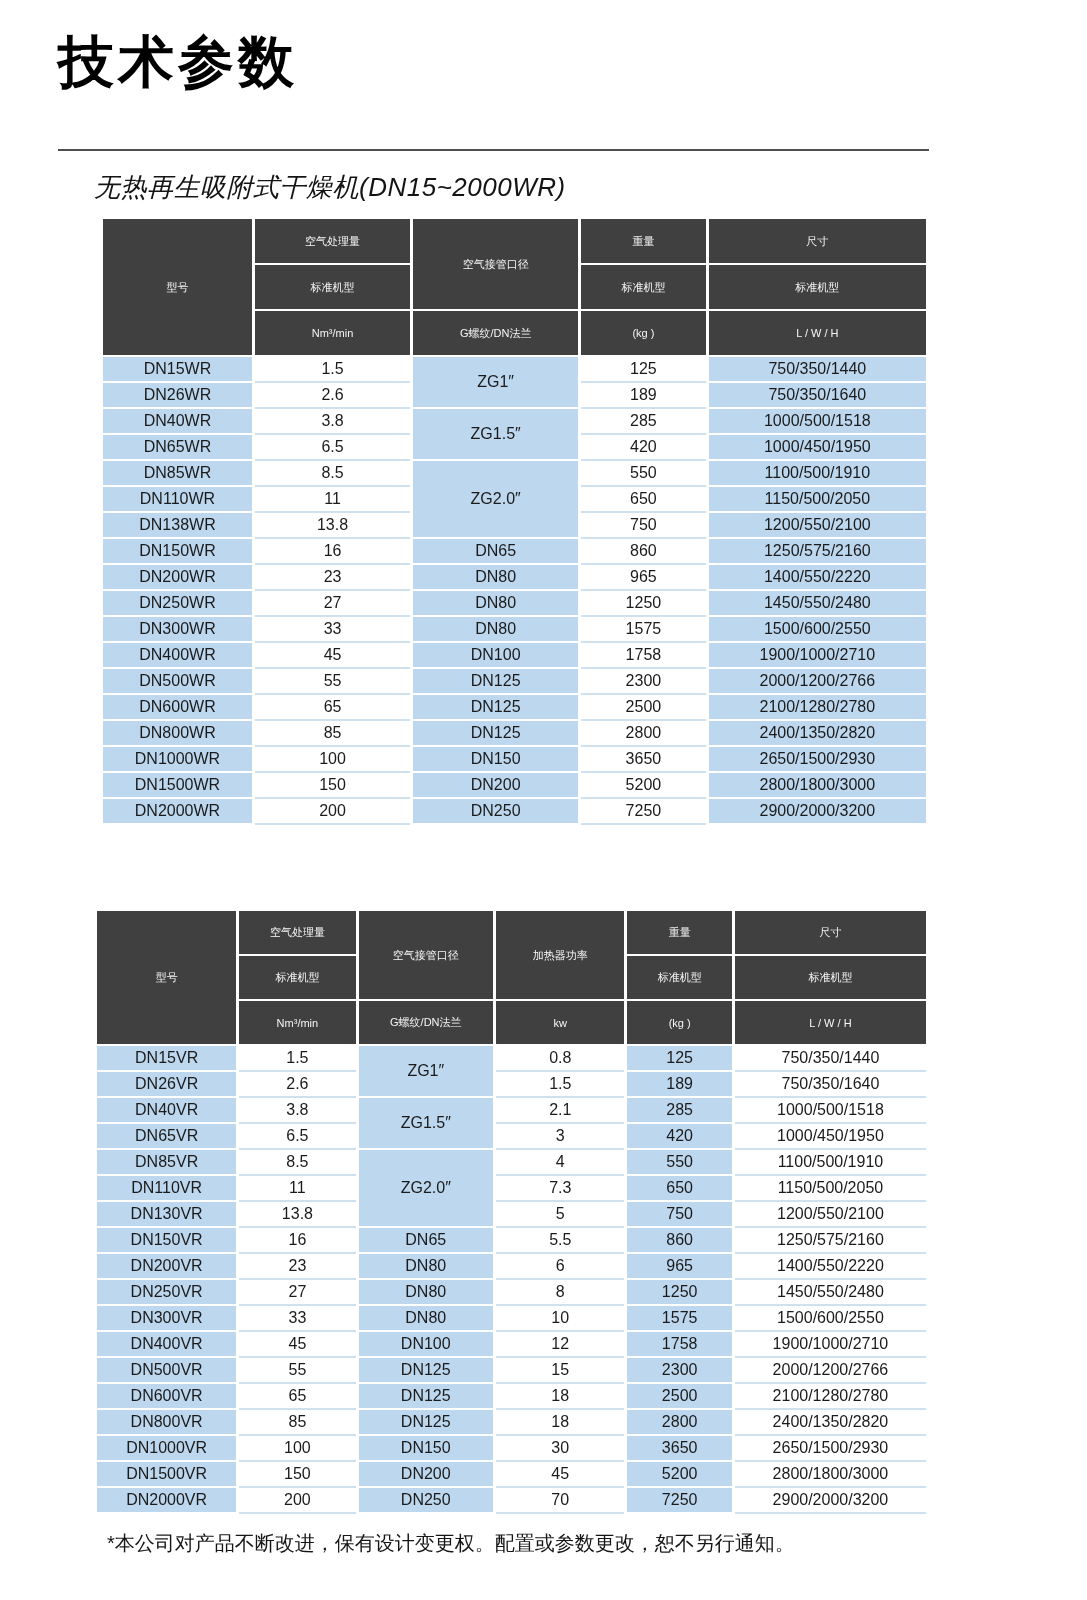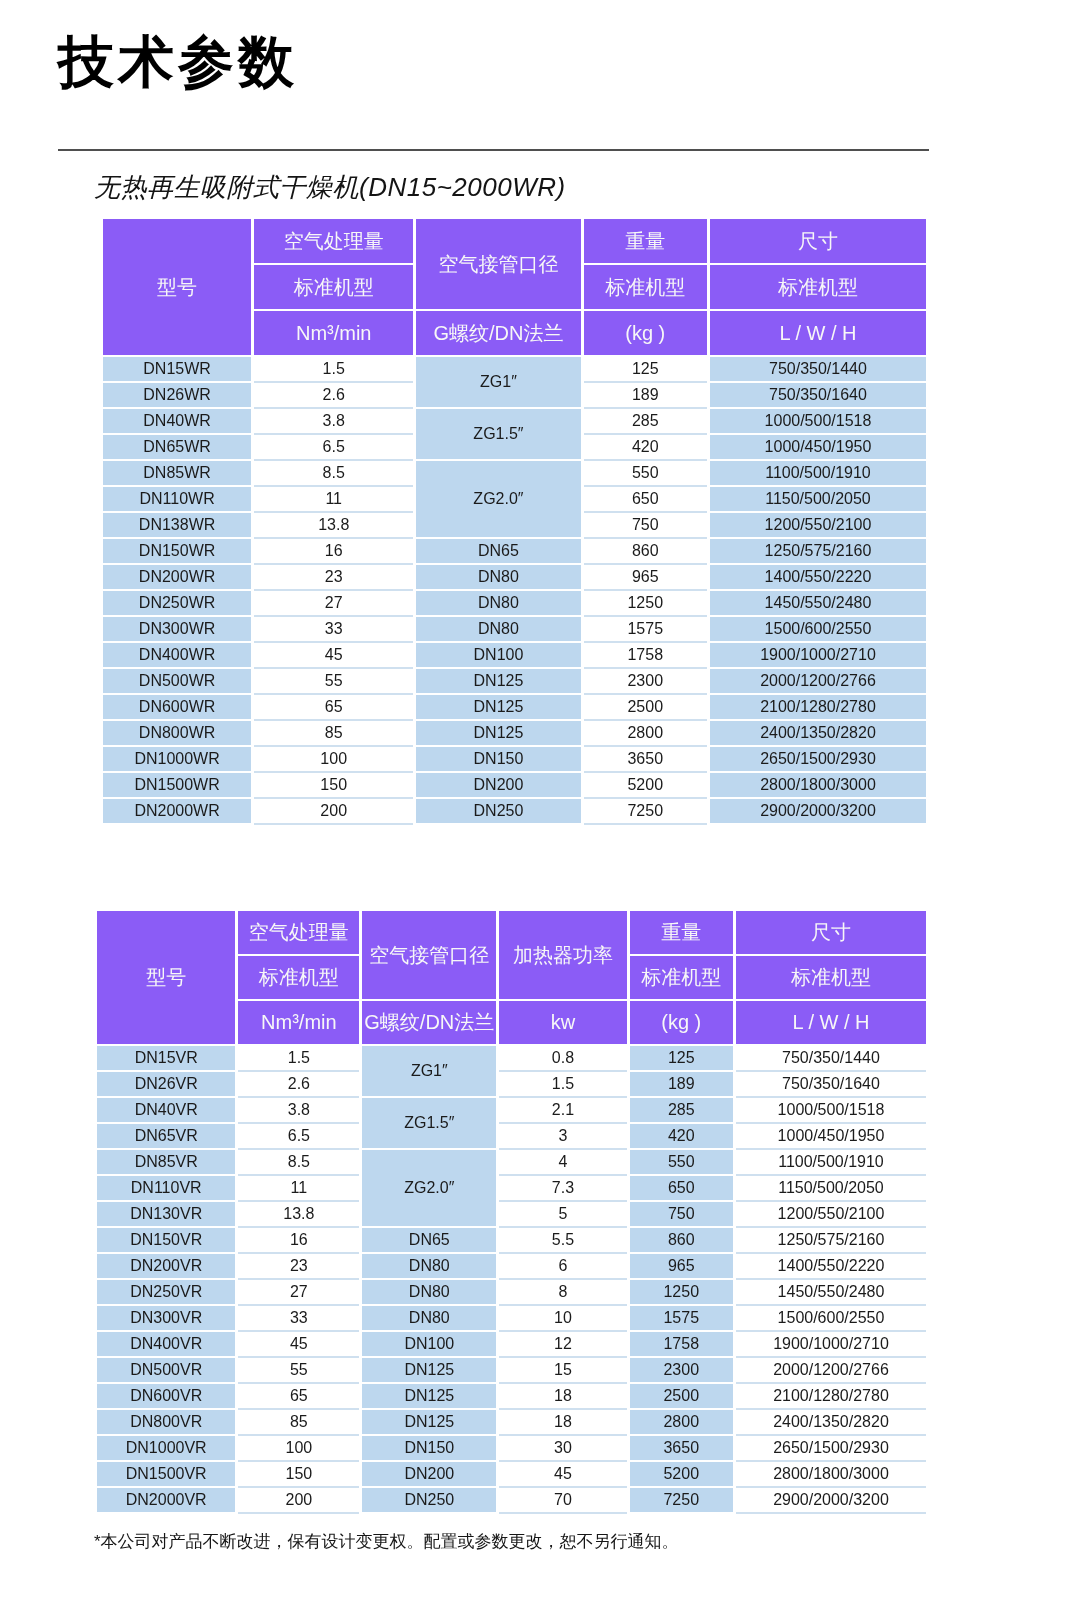--- a/index.html
+++ b/index.html
@@ -17,31 +17,31 @@
   .sec-title { position:absolute; font-size:26px; color:#141414; letter-spacing:0.5px;font-style:italic; }
   #sec1-title { left:94px; top:170px; }
   #sec2-title { left:94px; top:868px; }
   table.spec {
     position:absolute; border-collapse:separate; border-spacing:3px 2px;
     table-layout:fixed; background:#ffffff;
   }
   #table1 { left:100px; top:217px; }
   #table2 { left:94px; top:909px; }
   table.spec th {
-    background:#8b5cf6; color:#f7f7f7; font-weight:normal; font-size:20px;
+    background:#404040; color:#f7f7f7; font-weight:normal; font-size:11px;
     text-align:center; vertical-align:middle; padding:0; height:44px;
   }
   #table2 th { height:43px; }
   table.spec td {
     font-size:16px; color:#1b1b1b; text-align:center; vertical-align:middle;
     padding:0; height:24px;
   }
   td.cb { background:#bdd7ee; }
   td.cw { background:#ffffff; box-shadow:0 2px 0 0 #cfe0ef; }
-  .footnote { position:absolute; left:94px; top:1530px; font-size:17px; color:#161616; }
+  .footnote { position:absolute; left:107px; top:1530px; font-size:20px; color:#161616; }
 </style>
 </head>
 <body>
 
 <div class="page">
 
   <div class="page-title">技术参数</div>
 
   <div class="brand-bars">
     <i></i>

